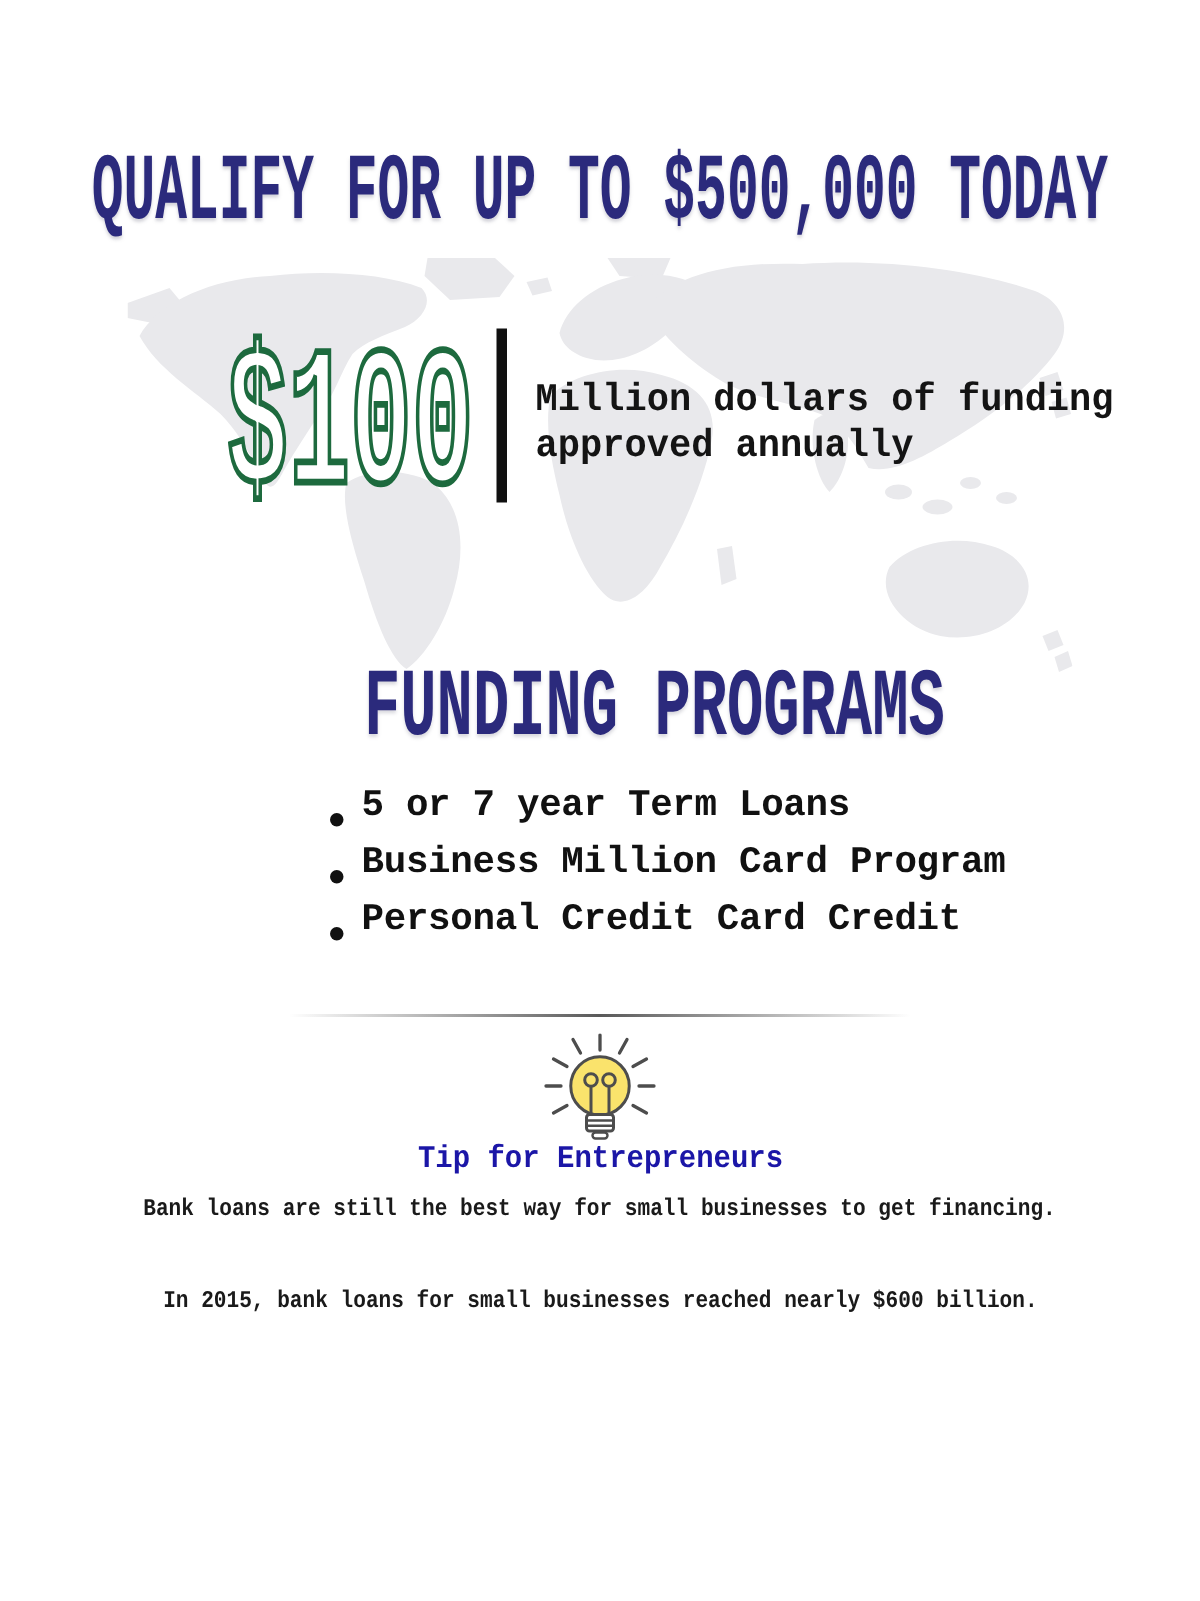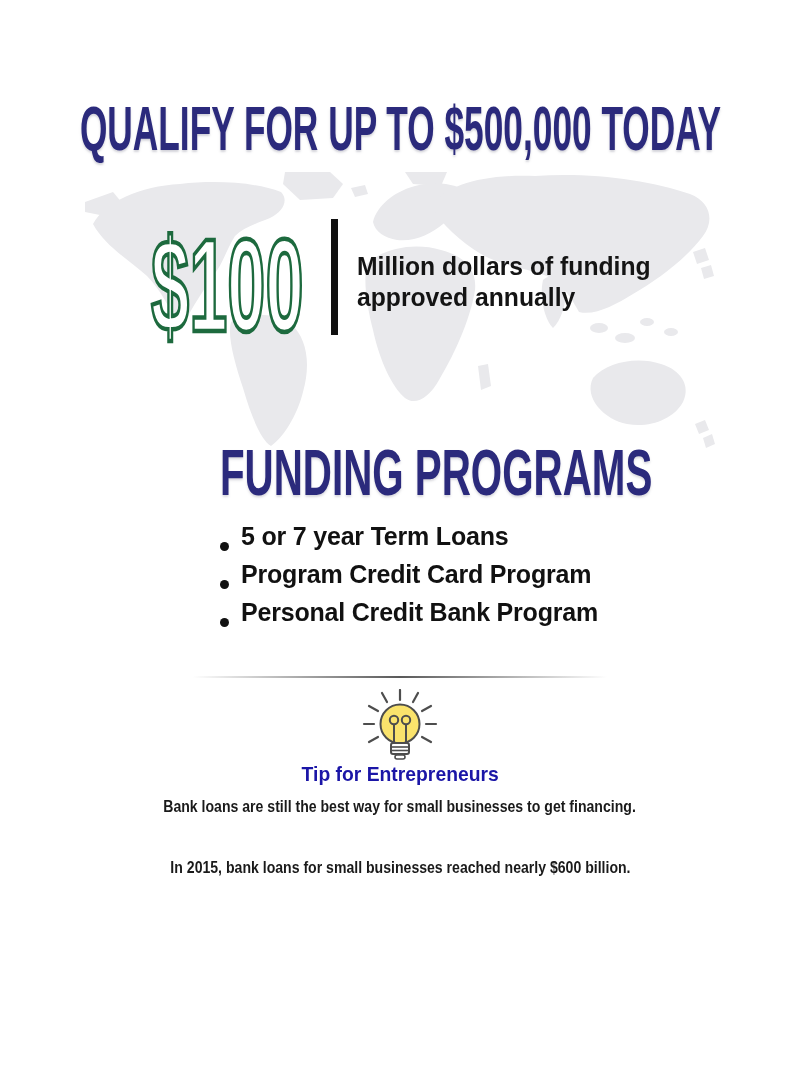--- a/index.html
+++ b/index.html
@@ -1,18 +1,18 @@
 <!DOCTYPE html>
 <html><head>
 <meta charset="utf-8">
 <style>
   html,body { margin:0; padding:0; background:#ffffff; }
   .page {
     position:relative; width:800px; height:1067px; background:#ffffff;
-    overflow:hidden; font-family:Liberation Sans, sans-serif;
+    overflow:hidden; font-family:Liberation Mono, monospace;
   }
 
   
   .headline-wrap { position:absolute; top:97px; left:0; width:800px; display:flex; justify-content:center; }
   .headline {
     margin:0; font-size:63px; line-height:63px; font-weight:700; white-space:nowrap;
     color:#2b2a7c; transform:scaleX(0.56); transform-origin:center;
     text-shadow:0 2px 3px rgba(130,130,145,0.35);
   }
 
@@ -123,25 +123,25 @@
   <div class="funding-heading-wrap">
     <h2 class="funding-heading">FUNDING PROGRAMS</h2>
   </div>
   <ul class="funding-list">
     <li>
       <span class="bullet-dot"></span>
       <span class="bullet-text">5 or 7 year Term Loans</span>
     </li>
     <li>
       <span class="bullet-dot"></span>
-      <span class="bullet-text">Program Credit Card Program</span>
+      <span class="bullet-text">Business Million Card Program</span>
     </li>
     <li>
       <span class="bullet-dot"></span>
-      <span class="bullet-text">Personal Credit Bank Program</span>
+      <span class="bullet-text">Personal Credit Card Credit</span>
     </li>
   </ul>
 
   <div class="divider"></div>
 
   <svg class="bulb" viewBox="0 0 78 80" aria-hidden="true">
     <g stroke="#4d4d4d" stroke-width="2.2" stroke-linecap="round">
       <line x1="39" y1="1" x2="39" y2="11"></line>
       <line x1="52" y1="13" x2="57" y2="4"></line>
       <line x1="61" y1="22" x2="70" y2="17"></line>

